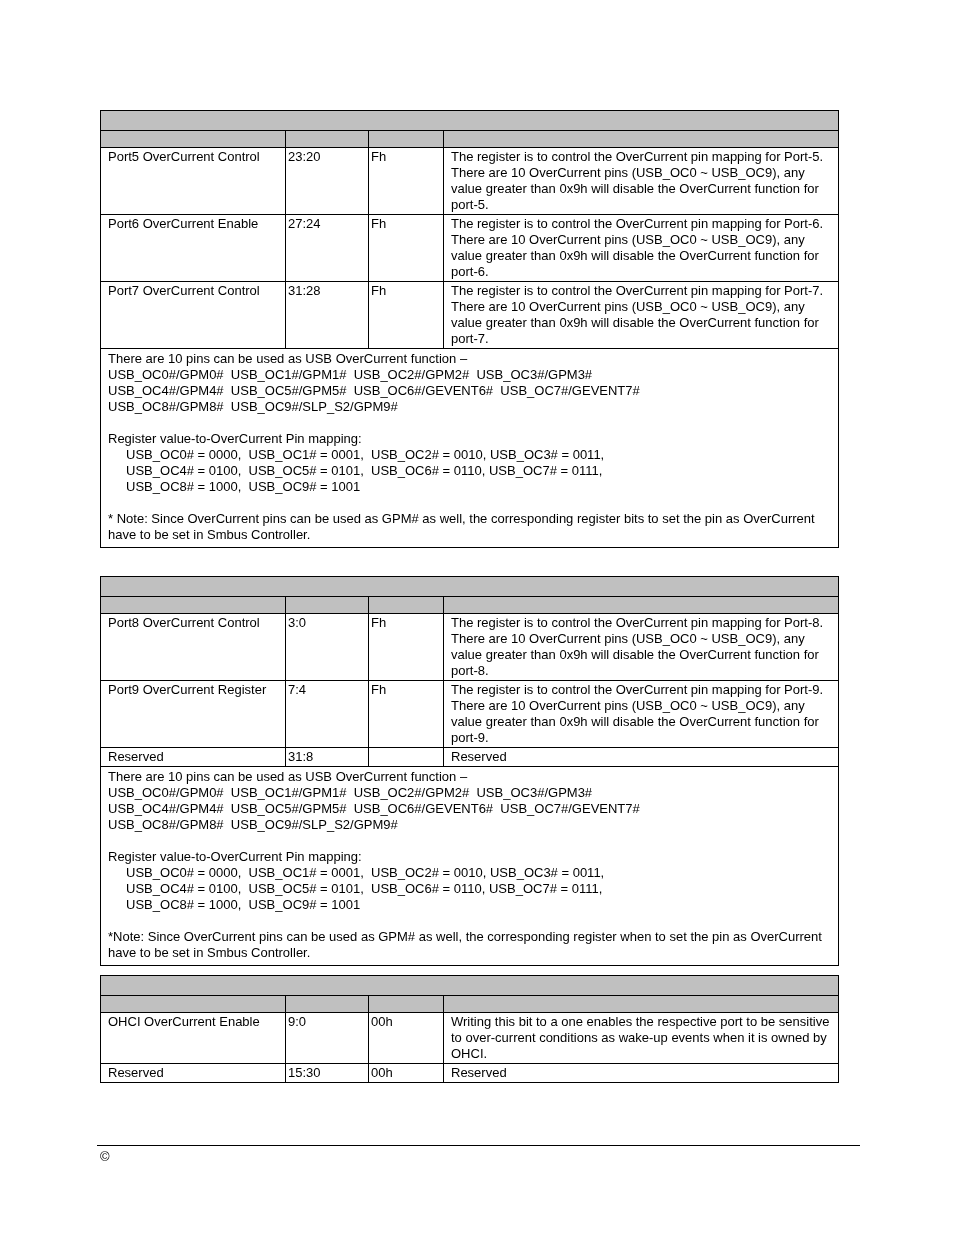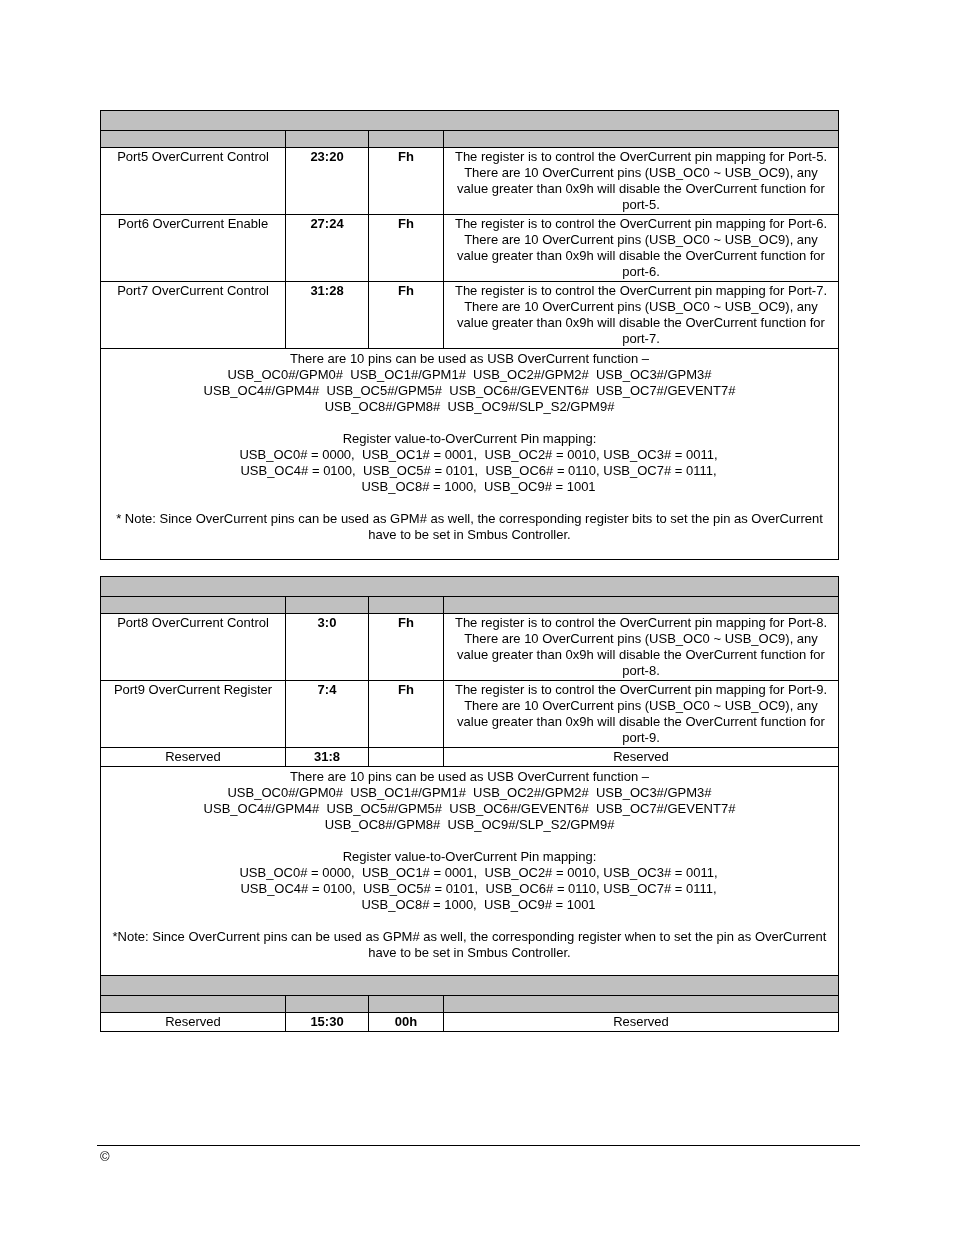--- a/index.html
+++ b/index.html
@@ -15,38 +15,37 @@
     width: 738px;
     border-collapse: collapse;
     table-layout: fixed;
     background: #fff;
   }
   .reg-table td {
     border: 1px solid #000;
     vertical-align: top;
     line-height: 16px;
     padding: 1px 7px;
-    text-align: center;
   }
   .col-name { width: 185px; }
   .col-bits { width: 83px; }
   .col-def  { width: 75px; }
   .col-desc { width: 395px; }
   tr.band td {
     background: #c0c0c0;
     height: 20px;
     padding: 0;
   }
   tr.colhead td {
     background: #c0c0c0;
     height: 17px;
     padding: 0;
   }
-  td.bits, td.def { text-align: center; padding-left: 2px; padding-right: 2px; font-weight: bold; }
-  td.note-cell { padding: 2px 7px 16px 7px; }
+  td.bits, td.def { text-align: left; padding-left: 2px; padding-right: 2px; }
+  td.note-cell { padding: 2px 7px 4px 7px; }
   .note-line { white-space: pre-wrap; min-height: 16px; line-height: 16px; }
   .footer-rule {
     position: absolute; left: 97px; top: 1145px;
     width: 763px; border-top: 1px solid #000; height: 0;
   }
   .footer-copy {
     position: absolute; left: 100px; top: 1149px;
     font-size: 13px;
   }
 </style>
@@ -170,20 +169,26 @@
     <tr class="band">
       <td colspan="4"></td>
     </tr>
     <tr class="colhead">
       <td></td>
       <td></td>
       <td></td>
       <td></td>
     </tr>
     <tr>
+      <td>OHCI OverCurrent Enable</td>
+      <td class="bits">9:0</td>
+      <td class="def">00h</td>
+      <td>Writing this bit to a one enables the respective port to be sensitive to over-current conditions as wake-up events when it is owned by OHCI.</td>
+    </tr>
+    <tr>
       <td>Reserved</td>
       <td class="bits">15:30</td>
       <td class="def">00h</td>
       <td>Reserved</td>
     </tr>
   </tbody>
 </table>
 
 <div class="footer-rule"></div>
 <div class="footer-copy">©</div>

